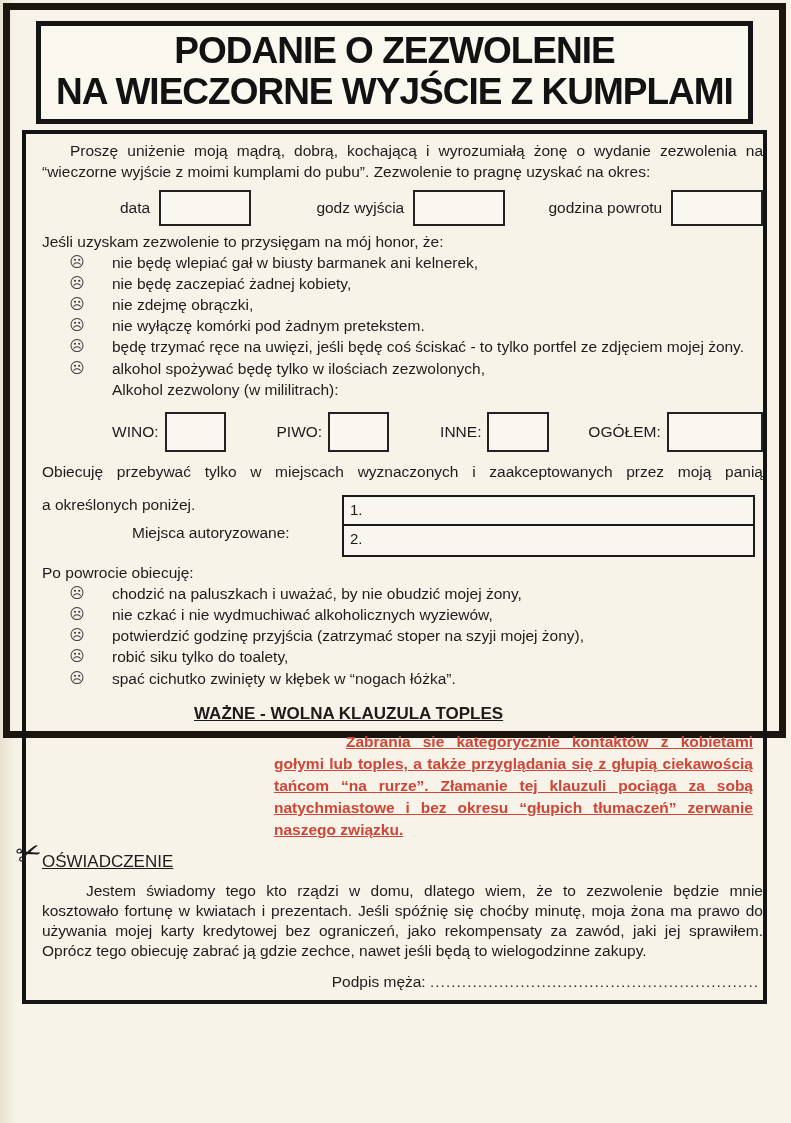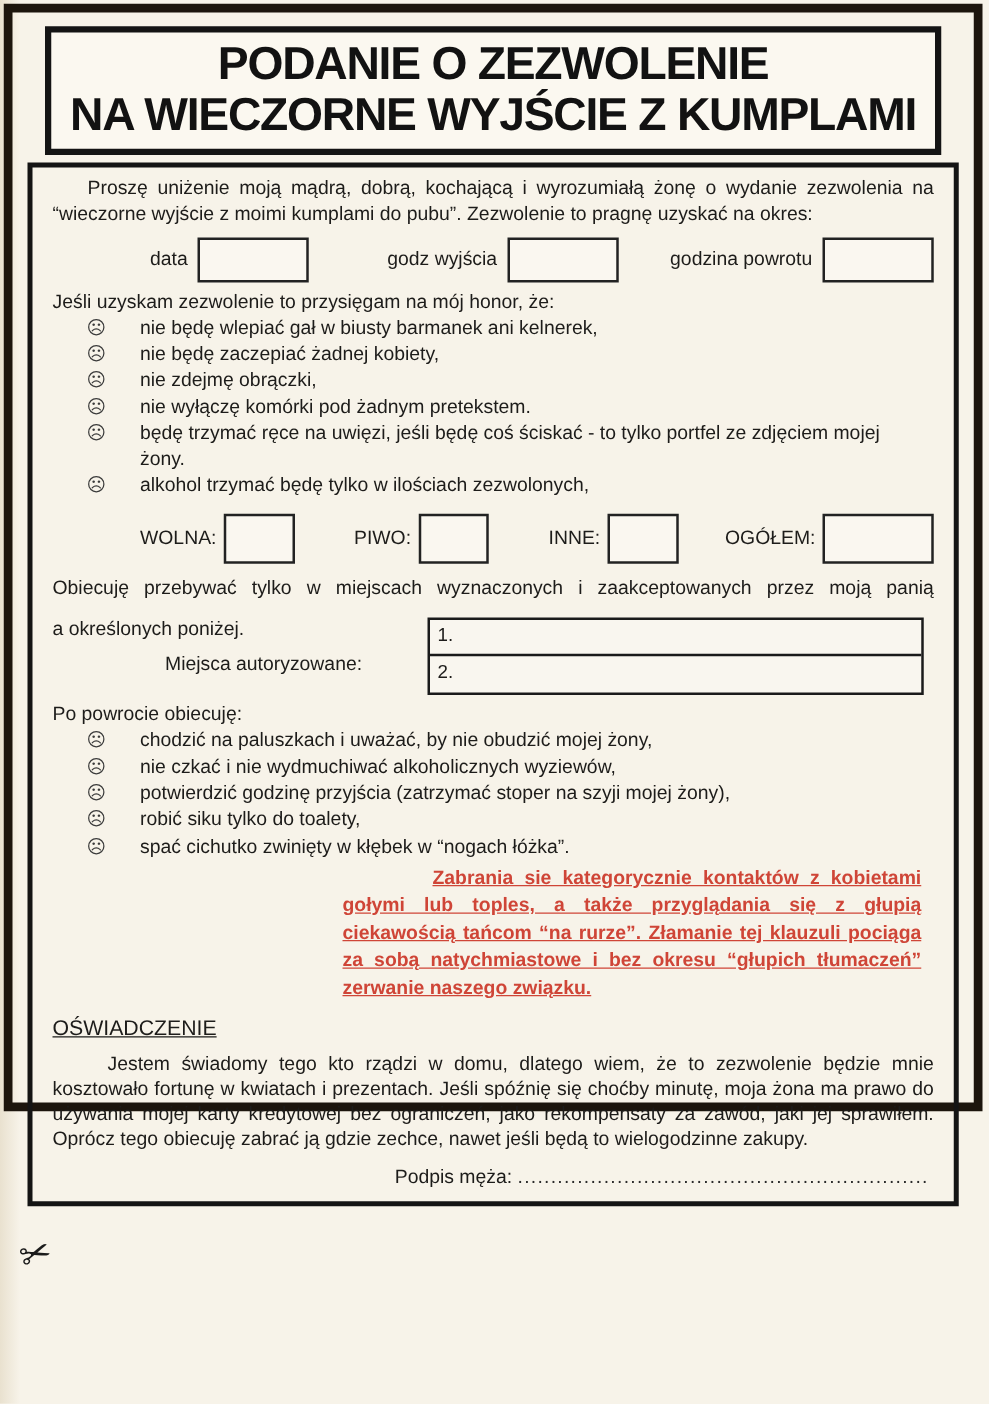--- a/index.html
+++ b/index.html
@@ -8,38 +8,38 @@
     background:#f7f3e9;
     font-family:"Liberation Sans","DejaVu Sans",sans-serif;
     color:#1d1c1a;
     overflow:hidden;
     position:relative;
   }
   .sheet{position:absolute;inset:0;background:linear-gradient(90deg,#e9e1cf 0px,#f7f3e9 16px,#f7f3e9 100%);}
   .frame{
     position:relative;
     margin:3px 5px 0 3px;
-    height:886px;box-sizing:border-box;
+    height:735px;box-sizing:border-box;
     border:7px solid #1c150d;
     padding:8px 12px 0 12px;
   }
   .title-box{
     border:5px solid #141414;
     margin:3px 14px 0 14px;
     text-align:center;
     padding:5px 0 7px 0;
     background:#fbf8f0;
   }
   .title-line{
     font-size:37px;font-weight:700;letter-spacing:-1px;line-height:1.1;color:#121212;
   }
   .main-box{
     border:4px solid #141414;
     margin-top:6px;
-    padding:7px 16px 6px 16px;
+    padding:7px 0 6px 16px;
     font-size:15.5px;line-height:1.3;
     background:transparent;
   }
   p{margin:0;}
   .justify{text-align:justify;}
   .indent{text-indent:28px;}
   .fields-row{display:flex;align-items:center;margin:8px 0 6px 78px;gap:8px;justify-content:space-between;}
   .fields-row .lbl{white-space:nowrap;}
   .box{
     display:inline-block;box-sizing:border-box;
@@ -165,26 +165,27 @@
       <div class="li">
         <span class="ico">☹</span>
         <span class="txt">nie wyłączę komórki pod żadnym pretekstem.</span>
       </div>
       <div class="li">
         <span class="ico">☹</span>
         <span class="txt">będę trzymać ręce na uwięzi, jeśli będę coś ściskać - to tylko portfel ze zdjęciem mojej żony.</span>
       </div>
       <div class="li">
         <span class="ico">☹</span>
-        <span class="txt">alkohol trzymać będę tylko w ilościach zezwolonych,</span>
-      </div>
+        <span class="txt">alkohol spożywać będę tylko w ilościach zezwolonych,</span>
+      </div>
+      <p class="subline">Alkohol zezwolony (w mililitrach):</p>
     </div>
 
     <div class="alcohol-row">
-      <span>WOLNA:</span>
+      <span>WINO:</span>
       <span class="box alc"></span>
       <span class="agap"></span>
       <span>PIWO:</span>
       <span class="box alc"></span>
       <span class="agap"></span>
       <span>INNE:</span>
       <span class="box alc"></span>
       <span class="agap2"></span>
       <span>OGÓŁEM:</span>
       <span class="box alc-total"></span>
@@ -223,20 +224,21 @@
         <span class="ico">☹</span>
         <span class="txt">robić siku tylko do toalety,</span>
       </div>
       <div class="li">
         <span class="ico">☹</span>
         <span class="txt">spać cichutko zwinięty w kłębek w “nogach łóżka”.</span>
       </div>
     </div>
 
 
+    <p class="important-heading">WAŻNE - WOLNA KLAUZULA TOPLES</p>
 
     <p class="red-clause" style="color:#cf4537;text-decoration:underline;">Zabrania sie kategorycznie kontaktów z kobietami gołymi lub toples, a także przyglądania się z głupią ciekawością tańcom “na rurze”. Złamanie tej klauzuli pociąga za sobą natychmiastowe i bez okresu “głupich tłumaczeń” zerwanie naszego związku.</p>
 
     <p class="decl-heading">OŚWIADCZENIE</p>
 
     <p class="justify decl-text">Jestem świadomy tego kto rządzi w domu, dlatego wiem, że to zezwolenie będzie mnie kosztowało fortunę w kwiatach i prezentach. Jeśli spóźnię się choćby minutę, moja żona ma prawo do używania mojej karty kredytowej bez ograniczeń, jako rekompensaty za zawód, jaki jej sprawiłem. Oprócz tego obiecuję zabrać ją gdzie zechce, nawet jeśli będą to wielogodzinne zakupy.</p>
 
     <p class="sign-line"><span>Podpis męża:</span> <span class="dots">..............................................................</span></p>
 
   </div>

